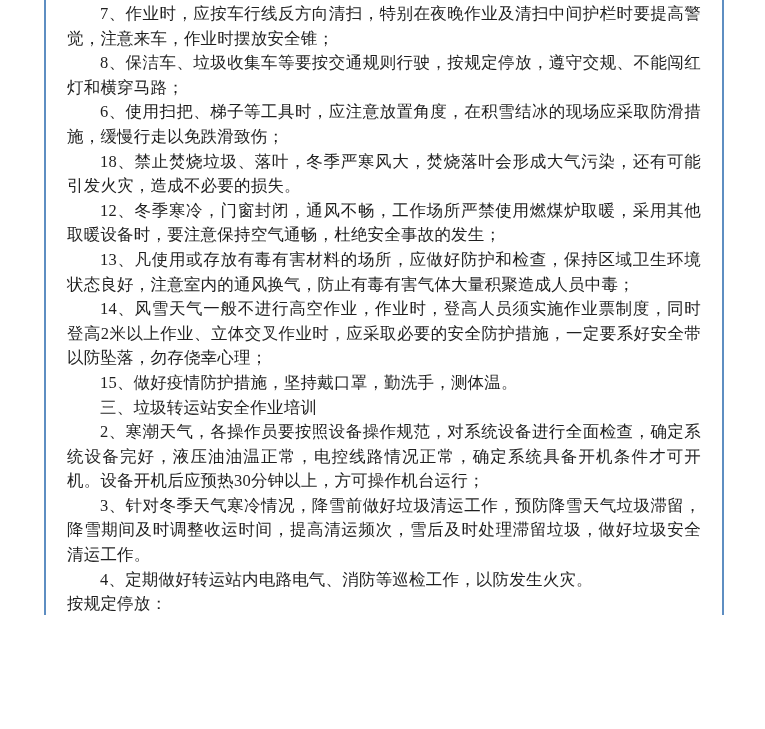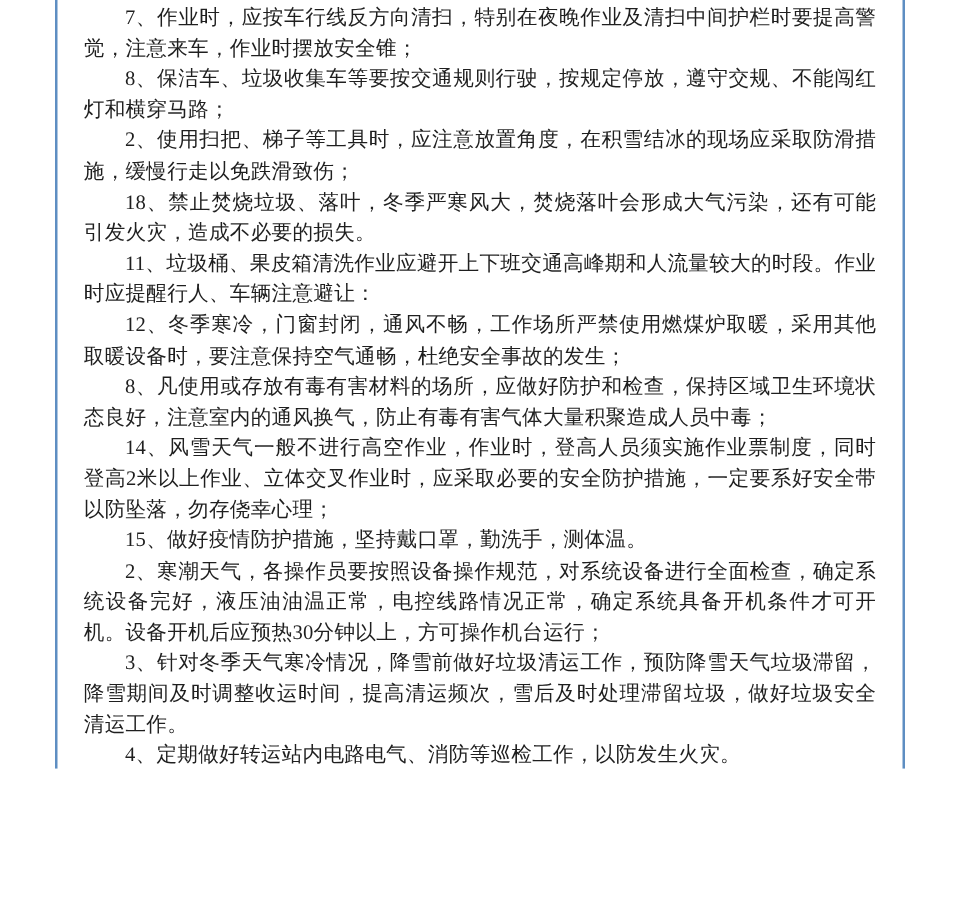--- a/index.html
+++ b/index.html
@@ -55,27 +55,27 @@
 </head>
 <body>
 
 <div class="page">
   <div class="page-border left"></div>
   <div class="page-border right"></div>
 
   <div class="content">
     <p class="indent">7、作业时，应按车行线反方向清扫，特别在夜晚作业及清扫中间护栏时要提高警觉，注意来车，作业时摆放安全锥；</p>
     <p class="indent">8、保洁车、垃圾收集车等要按交通规则行驶，按规定停放，遵守交规、不能闯红灯和横穿马路；</p>
-    <p class="indent">2、使用扫把、梯子等工具时，应注意放置角度，在积雪结冰的现场应采取防滑措施，缓慢行走以免跌滑致伤；</p>
+    <p class="indent">6、使用扫把、梯子等工具时，应注意放置角度，在积雪结冰的现场应采取防滑措施，缓慢行走以免跌滑致伤；</p>
     <p class="indent">18、禁止焚烧垃圾、落叶，冬季严寒风大，焚烧落叶会形成大气污染，还有可能引发火灾，造成不必要的损失。</p>
-    <p class="indent">11、垃圾桶、果皮箱清洗作业应避开上下班交通高峰期和人流量较大的时段。作业时应提醒行人、车辆注意避让：</p>
     <p class="indent">12、冬季寒冷，门窗封闭，通风不畅，工作场所严禁使用燃煤炉取暖，采用其他取暖设备时，要注意保持空气通畅，杜绝安全事故的发生；</p>
-    <p class="indent">8、凡使用或存放有毒有害材料的场所，应做好防护和检查，保持区域卫生环境状态良好，注意室内的通风换气，防止有毒有害气体大量积聚造成人员中毒；</p>
+    <p class="indent">13、凡使用或存放有毒有害材料的场所，应做好防护和检查，保持区域卫生环境状态良好，注意室内的通风换气，防止有毒有害气体大量积聚造成人员中毒；</p>
     <p class="indent">14、风雪天气一般不进行高空作业，作业时，登高人员须实施作业票制度，同时登高2米以上作业、立体交叉作业时，应采取必要的安全防护措施，一定要系好安全带以防坠落，勿存侥幸心理；</p>
     <p class="indent">15、做好疫情防护措施，坚持戴口罩，勤洗手，测体温。</p>
+    <p class="indent">三、垃圾转运站安全作业培训</p>
     <p class="indent">2、寒潮天气，各操作员要按照设备操作规范，对系统设备进行全面检查，确定系统设备完好，液压油油温正常，电控线路情况正常，确定系统具备开机条件才可开机。设备开机后应预热30分钟以上，方可操作机台运行；</p>
     <p class="indent">3、针对冬季天气寒冷情况，降雪前做好垃圾清运工作，预防降雪天气垃圾滞留，降雪期间及时调整收运时间，提高清运频次，雪后及时处理滞留垃圾，做好垃圾安全清运工作。</p>
     <p class="indent">4、定期做好转运站内电路电气、消防等巡检工作，以防发生火灾。</p>
     <p>按规定停放：</p>
   </div>
 
   <div class="bottom-edge"></div>
 </div>
 
 </body></html>

